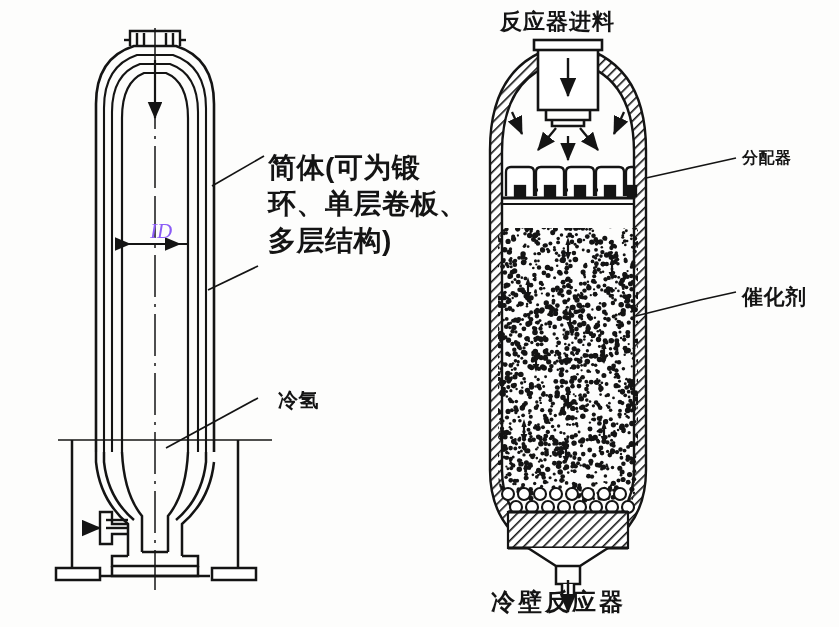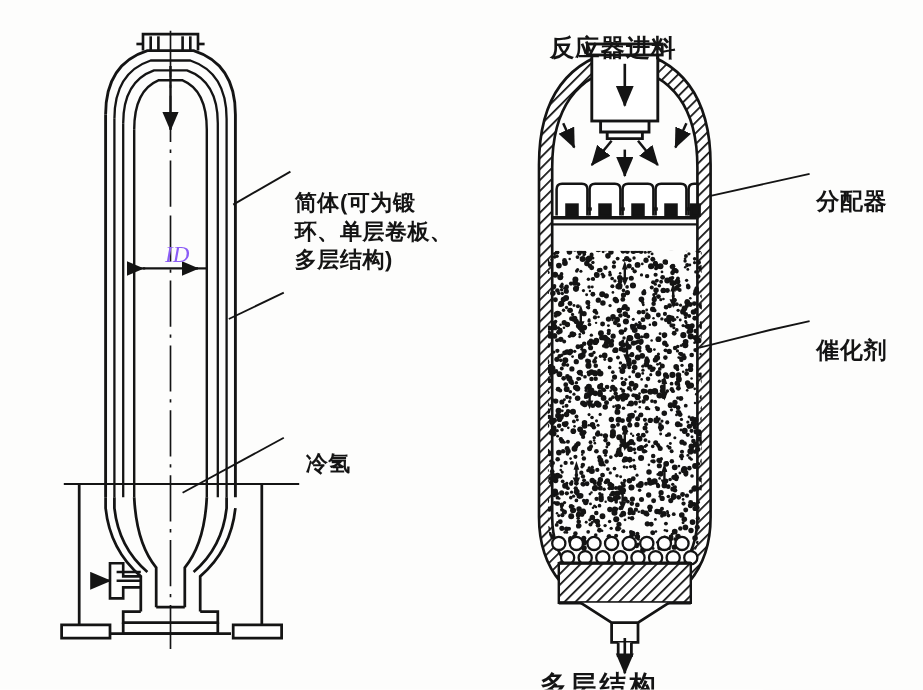--- a/index.html
+++ b/index.html
@@ -23,28 +23,27 @@
     height: 627px;
   }
   .lbl {
     position: absolute;
     color: #141414;
     font-family: "Liberation Sans", sans-serif;
     font-weight: bold;
     white-space: pre;
     line-height: 1.30;
     letter-spacing: 0.5px;
-    margin-top: 22px;
   }
-  .lbl-body   { left: 268px; top: 150px;  font-size: 20px; }
+  .lbl-body   { left: 268px; top: 150px;  font-size: 28px; }
   .lbl-liner  { left: 262px; top: 258px;  font-size: 20px; }
   .lbl-coldh2 { left: 278px; top: 387px;  font-size: 20px; }
   .cap-left   { left: 62px;  top: 586px;  font-size: 24px; letter-spacing: 3px; }
   .lbl-feed   { left: 500px; top: 8px;    font-size: 22px; letter-spacing: 1px; }
-  .lbl-dist   { left: 742px; top: 148px;  font-size: 21px; text-align: right; }
+  .lbl-dist   { left: 742px; top: 148px;  font-size: 16px; text-align: right; }
   .lbl-cat    { left: 742px; top: 283px;  font-size: 21px; }
   .cap-right  { left: 491px; top: 586px;  font-size: 24px; letter-spacing: 3px; }
   .lbl-id {
     position: absolute;
     left: 150px; top: 219px;
     font-family: "Liberation Serif", serif;
     font-style: italic;
     font-weight: normal;
     font-size: 21px;
     color: #8b5cf6;
@@ -1779,15 +1778,15 @@
 
   <div class="lbl lbl-body">简体(可为锻
 环、单层卷板、
 多层结构)</div>
   <div class="lbl lbl-coldh2">冷氢</div>
   <div class="lbl-id">ID</div>
 
   <div class="lbl lbl-feed">反应器进料</div>
   <div class="lbl lbl-dist">分配器</div>
   <div class="lbl lbl-cat">催化剂</div>
-  <div class="lbl cap-right">多层结构</div>
+  <div class="lbl cap-right">冷壁反应器</div>
 
 </div>
 
 </body></html>

